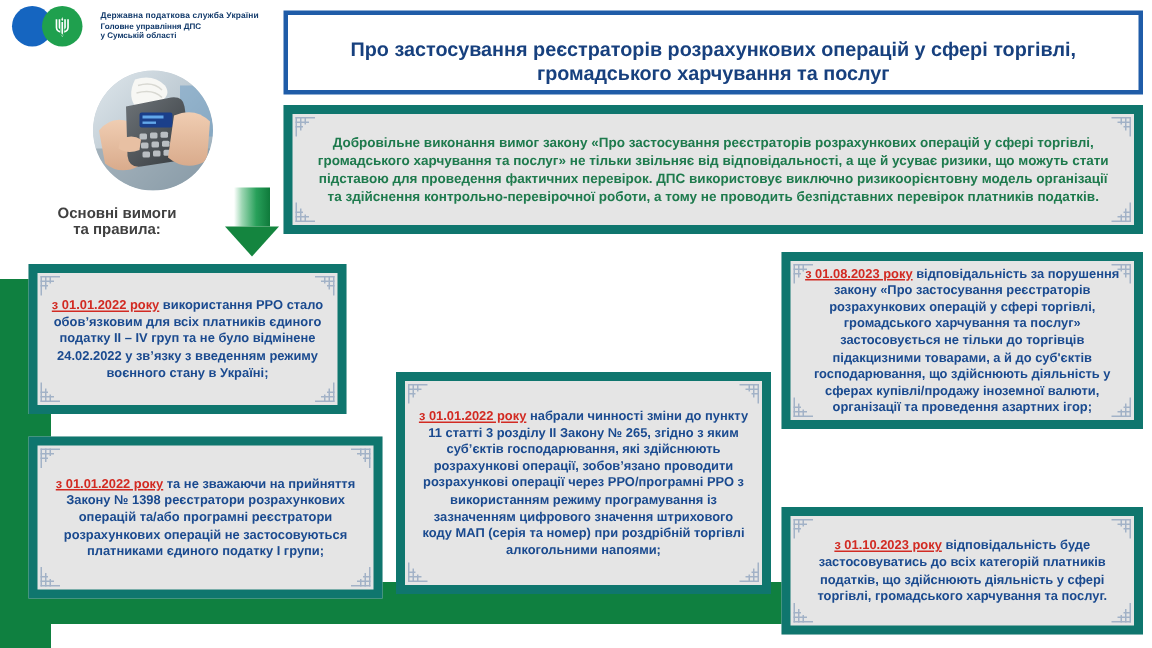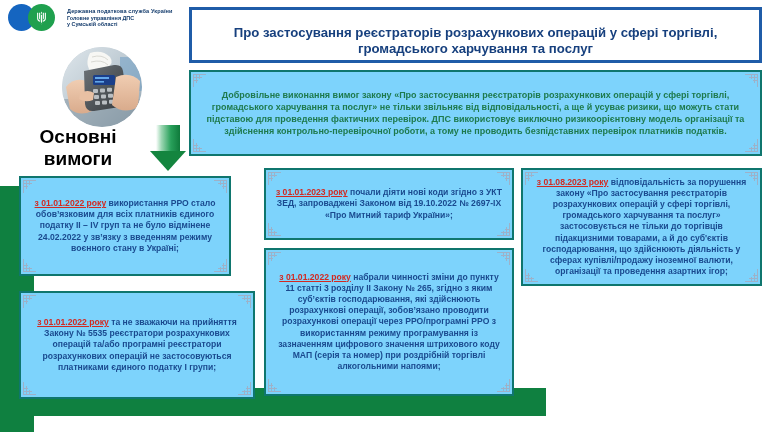--- a/index.html
+++ b/index.html
@@ -32,21 +32,21 @@
   #photo{
     position:absolute;left:62px;top:47px;width:80px;height:80px;border-radius:50%;
     overflow:hidden;
     background:#c9d3da;
   }
   #photo svg{display:block;width:80px;height:80px;}
 
   
   #banner{position:absolute;left:4px;top:125px;width:185px;display:flex;align-items:center;}
   #banner .btext{
-    font-size:19px;font-weight:bold;color:#000000;line-height:1.14;text-align:center;
+    font-size:10px;font-weight:bold;color:#404040;line-height:1.14;text-align:center;
     width:148px;
   }
   #banner .arrow{
     width:36px;height:46px;margin-left:-2px;position:relative;flex:0 0 auto;
   }
   #banner .arrow .shaft{
     position:absolute;left:6px;top:0;width:24px;height:26px;
     background:linear-gradient(to right,#ffffff 0%,#9ed7b4 22%,#28a05a 62%,#0f7a3b 100%);
   }
   #banner .arrow .head{
@@ -62,22 +62,22 @@
     display:flex;align-items:center;justify-content:center;
   }
   #title-box .t{
     font-size:13.2px;font-weight:bold;color:#17407e;text-align:center;line-height:1.25;
     padding:0 10px;
     margin-top:12px;
   }
 
   
   .card{
-    position:absolute;background:#7dd3fc;box-sizing:border-box;
-    border:2px solid #0f766e;
+    position:absolute;background:#e5e5e5;box-sizing:border-box;
+    border:6px solid #0f766e;
     padding:7px 9px;
   }
   .card:before,.card:after,
   .card .orn-bl,.card .orn-br{
     content:"";position:absolute;width:13px;height:13px;
     background-image:
       linear-gradient(#9fb0c6,#9fb0c6),
       linear-gradient(#9fb0c6,#9fb0c6),
       linear-gradient(#9fb0c6,#9fb0c6),
       linear-gradient(#9fb0c6,#9fb0c6),
@@ -208,20 +208,21 @@
         <path d="M54 34 q10 -3 16 2" stroke="#c79madd" stroke-width="0" fill="none"></path>
 
         <path d="M18 46 q8 -4 14 0 l-1 7 q-8 3 -14 -1 Z" fill="#e8c0a3"></path>
       </g>
     </svg>
   </div>
 
   <div id="banner">
     <div class="btext">
       <div>Основні вимоги</div>
+      <div>та правила:</div>
     </div>
     <div class="arrow">
       <div class="shaft"></div>
       <div class="head"></div>
     </div>
   </div>
 
   <div id="title-box">
     <div class="t">Про застосування реєстраторів розрахункових операцій у сфері торгівлі, громадського харчування та послуг</div>
   </div>
@@ -237,42 +238,42 @@
     <span class="orn-br"></span>
     <div class="body">
       <span class="date">з 01.01.2022 року</span><span> використання РРО стало обов’язковим для всіх платників єдиного податку II – IV груп та не було відмінене 24.02.2022 у зв’язку з введенням режиму воєнного стану в Україні;</span>
     </div>
   </div>
 
   <div class="card" id="card-l2">
     <span class="orn-bl"></span>
     <span class="orn-br"></span>
     <div class="body">
-      <span class="date">з 01.01.2022 року</span><span> та не зважаючи на прийняття Закону № 5535 реєстратори розрахункових операцій та/або програмні реєстратори розрахункових операцій не застосовуються платниками єдиного податку I групи;</span>
-    </div>
-  </div>
-
-  <div class="card" id="card-m1">
-    <span class="orn-bl"></span>
-    <span class="orn-br"></span>
-    <div class="body">
-      <span class="date">з 01.01.2023 року</span><span> почали діяти нові коди згідно з УКТ ЗЕД, запроваджені Законом від 19.10.2022  № 2697-IX «Про Митний тариф України»;</span>
-    </div>
-  </div>
+      <span class="date">з 01.01.2022 року</span><span> та не зважаючи на прийняття Закону № 1398 реєстратори розрахункових операцій та/або програмні реєстратори розрахункових операцій не застосовуються платниками єдиного податку I групи;</span>
+    </div>
+  </div>
+
 
   <div class="card" id="card-m2">
     <span class="orn-bl"></span>
     <span class="orn-br"></span>
     <div class="body">
       <span class="date">з 01.01.2022 року</span><span> набрали чинності зміни до пункту 11 статті 3 розділу II Закону № 265, згідно з яким суб’єктів господарювання, які здійснюють розрахункові операції, зобов’язано проводити розрахункові операції через РРО/програмні РРО з використанням режиму програмування із зазначенням цифрового значення штрихового коду МАП (серія та номер) при роздрібній торгівлі алкогольними напоями;</span>
     </div>
   </div>
 
   <div class="card" id="card-r1">
     <span class="orn-bl"></span>
     <span class="orn-br"></span>
     <div class="body">
       <span class="date"> з 01.08.2023 року</span><span> відповідальність за порушення закону «Про застосування реєстраторів розрахункових операцій у сфері торгівлі, громадського харчування та послуг» застосовується не тільки до торгівців підакцизними товарами, а й до суб'єктів господарювання, що здійснюють діяльність у сферах купівлі/продажу іноземної валюти, організації та проведення азартних ігор;</span>
     </div>
   </div>
 
+  <div class="card" id="card-r2">
+    <span class="orn-bl"></span>
+    <span class="orn-br"></span>
+    <div class="body">
+      <span class="date"> з 01.10.2023 року</span><span> відповідальність буде застосовуватись до всіх категорій платників податків, що здійснюють діяльність у сфері торгівлі, громадського харчування та послуг.</span>
+    </div>
+  </div>
 
 </div>
 
 </body></html>

